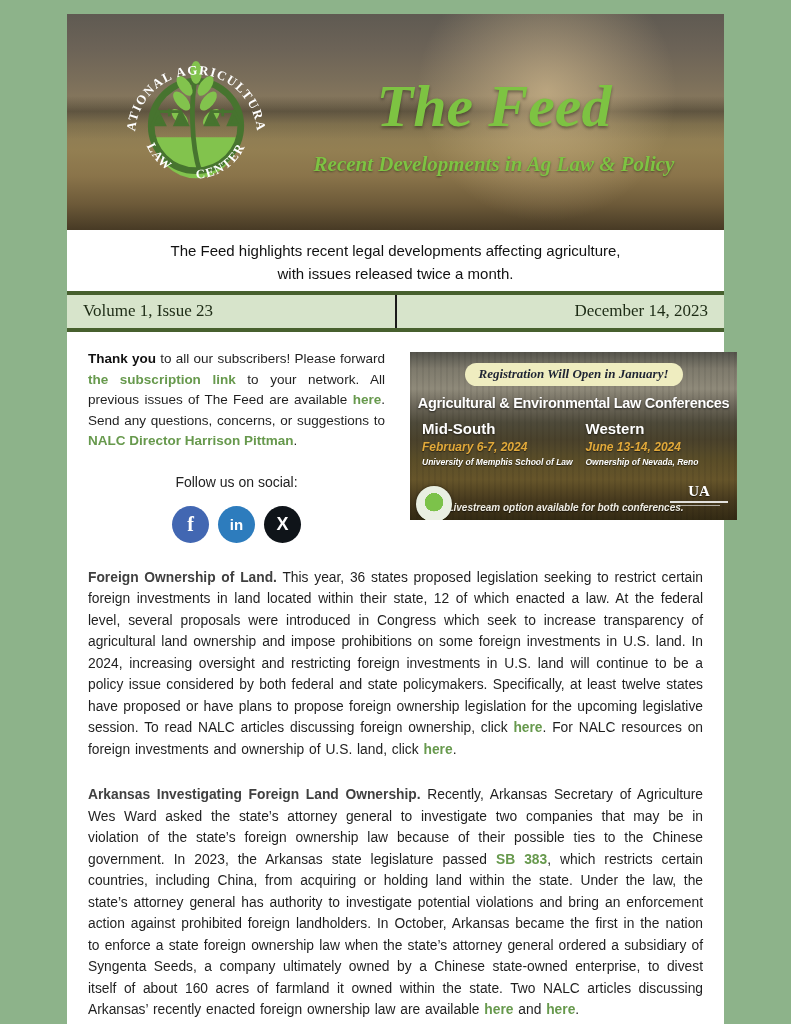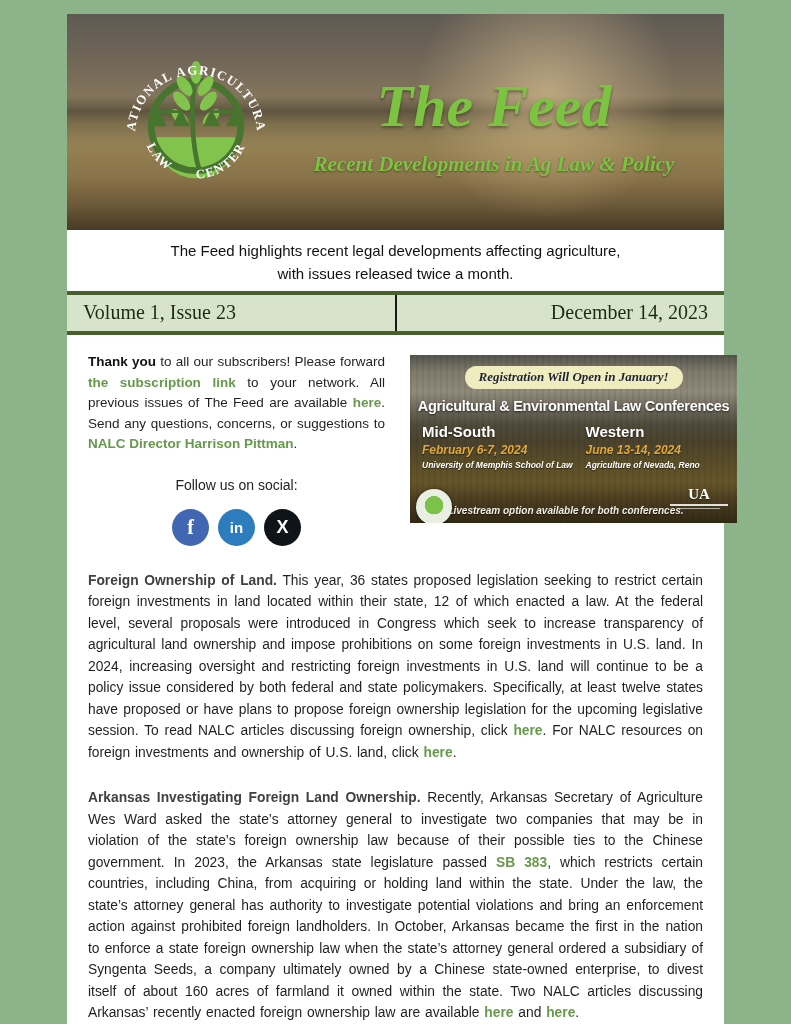--- a/index.html
+++ b/index.html
@@ -28,21 +28,21 @@
   }
 
   
   .tagline{ background:#fff; text-align:center; padding:9px 30px 6px; }
   .tagline div{ font-size:15px; line-height:23px; color:#111; }
 
   
   .issue-bar{
     display:flex; background:#d7e4cb;
     border-top:4px solid #47602e; border-bottom:4px solid #47602e;
-    font-family:"Liberation Serif", serif; font-size:20px; color:#1d2b15;
+    font-family:"Liberation Serif", serif; font-size:17px; color:#1d2b15;
   }
   .issue-cell{ flex:1; padding:6px 16px 7px; }
   .issue-cell.left{ border-right:2px solid #1a1a1a; }
   .issue-cell.right{ text-align:right; }
 
   
   .content{ padding:17px 21px 30px; background:#fff; }
   .intro-row{ display:flex; gap:25px; align-items:flex-start; margin-right:-21px; }
   .intro-left{ width:297px; flex:none; }
   .intro-text{ font-size:13.5px; line-height:20.5px; color:#1f1f1f; text-align:justify; }
@@ -174,21 +174,21 @@
           <div class="banner-title">Agricultural &amp; Environmental Law Conferences</div>
           <div class="events">
             <div class="event">
               <div class="event-name">Mid-South</div>
               <div class="event-dates">February 6-7, 2024</div>
               <div class="event-loc">University of Memphis School of Law</div>
             </div>
             <div class="event">
               <div class="event-name">Western</div>
               <div class="event-dates">June 13-14, 2024</div>
-              <div class="event-loc">Agriculture of Nevada, Reno</div>
+              <div class="event-loc">Ownership of Nevada, Reno</div>
             </div>
           </div>
           <div class="banner-foot">
             <div class="footnote">Livestream option available for both conferences.</div>
           </div>
           <div class="mini-logo"></div>
           <div class="ua">
             <div class="ua-mark">UA</div>
             <div class="ua-line"></div>
             <div class="ua-line short"></div>

